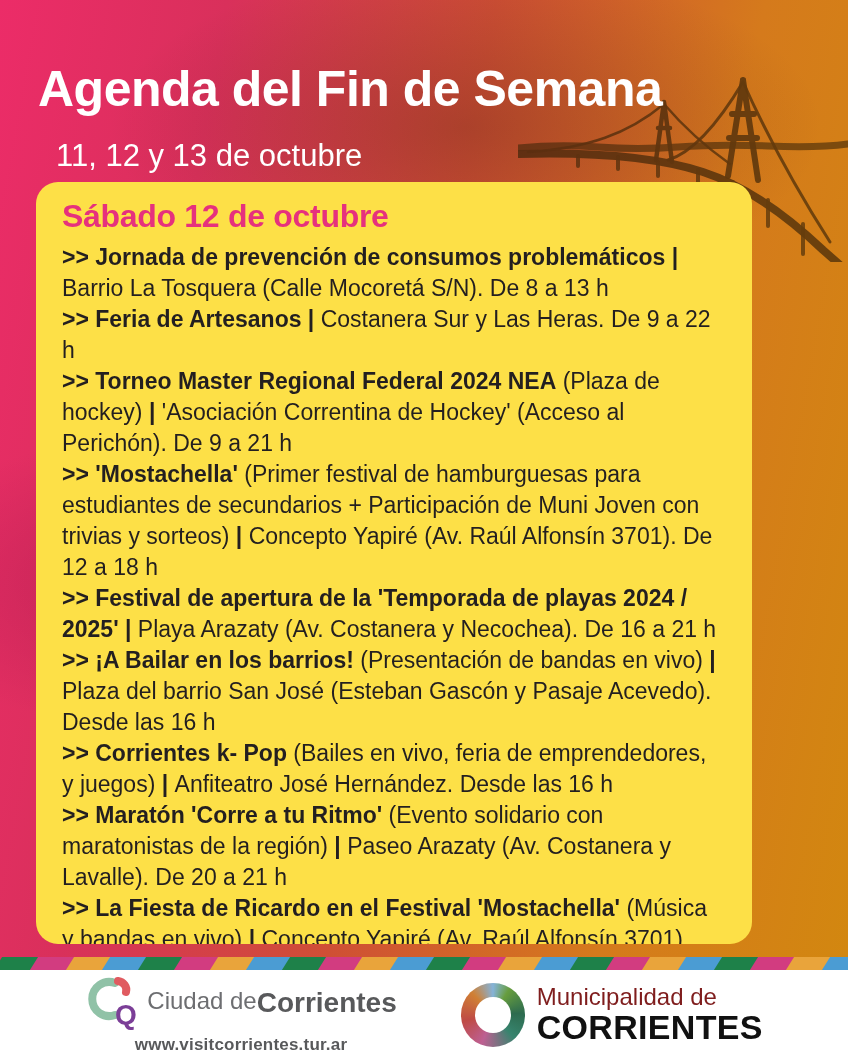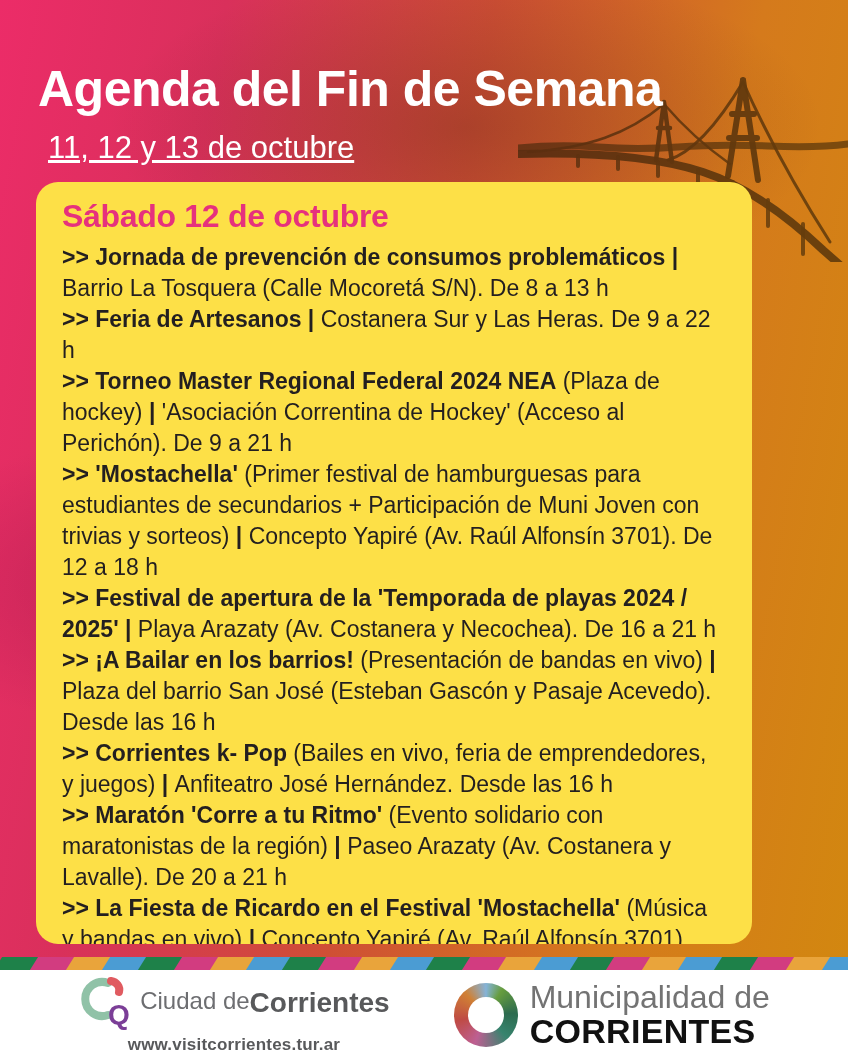--- a/index.html
+++ b/index.html
@@ -14,22 +14,22 @@
     background:
       radial-gradient(ellipse 60% 22% at 55% 12%, rgba(80,30,15,.28), rgba(80,30,15,0) 70%),
       radial-gradient(ellipse 50% 20% at 20% 55%, rgba(110,0,60,.25), rgba(110,0,60,0) 70%),
       linear-gradient(100deg,#ec2c68 0%,#d9305b 22%,#cf4f35 48%,#d57a1c 74%,#d2880f 100%);
   }
   .hero-title{
     position:absolute;left:38px;top:60px;margin:0;
     color:#fff;font-size:50px;font-weight:800;letter-spacing:-.5px;
   }
   .hero-subtitle{
-    position:absolute;left:40px;top:122px;margin:8px;
-    color:#fff;font-size:31px;font-weight:400;text-decoration:underline;
+    position:absolute;left:40px;top:122px;margin:16px;
+    color:#fff;font-size:31px;font-weight:400;
   }
   .bridge{position:absolute;right:0;top:72px;width:330px;height:190px;opacity:.72;}
   
   .card{
     position:absolute;left:36px;top:182px;width:716px;height:762px;
     background:#fde047;border-radius:22px;box-sizing:border-box;
     padding:16px 28px 14px 26px;overflow:hidden;
   }
   .card-title{
     margin:0 0 7px 0;color:#e6317d;font-size:32px;font-weight:800;letter-spacing:-.3px;
@@ -54,21 +54,21 @@
   .city-text{display:flex;line-height:1.02;}
   .city-line1{color:#6d6e71;font-size:24px;font-weight:400;}
   .city-line2{color:#58595b;font-size:28px;font-weight:700;}
   .city-url{color:#58595b;font-size:17px;font-weight:700;margin-top:3px;letter-spacing:.2px;}
   .muni-logo{display:flex;align-items:center;gap:12px;}
   .ring{position:relative;width:64px;height:64px;border-radius:50%;
     background:conic-gradient(from 0deg,#85b3d8 0%,#679d3e 9%,#2d6b4f 24%,#37846e 38%,#bd5f92 56%,#bf4b45 72%,#d08034 88%,#85b3d8 100%);
   }
   .ring-hole{position:absolute;left:14px;top:14px;width:36px;height:36px;border-radius:50%;background:#fff;}
   .muni-text{display:flex;flex-direction:column;line-height:1.03;}
-  .muni-line1{color:#737373;font-size:32px;font-weight:400;}
+  .muni-line1{color:#7f1d1d;font-size:24px;font-weight:400;}
   .muni-line2{color:#111;font-size:34px;font-weight:800;letter-spacing:.3px;}
 </style>
 </head>
 <body>
 
 <div class="poster">
 
   <div class="hero">
     <svg class="bridge" viewBox="0 0 330 190" xmlns="http://www.w3.org/2000/svg">
       <g stroke="#3b2408" fill="none" stroke-linecap="round">

